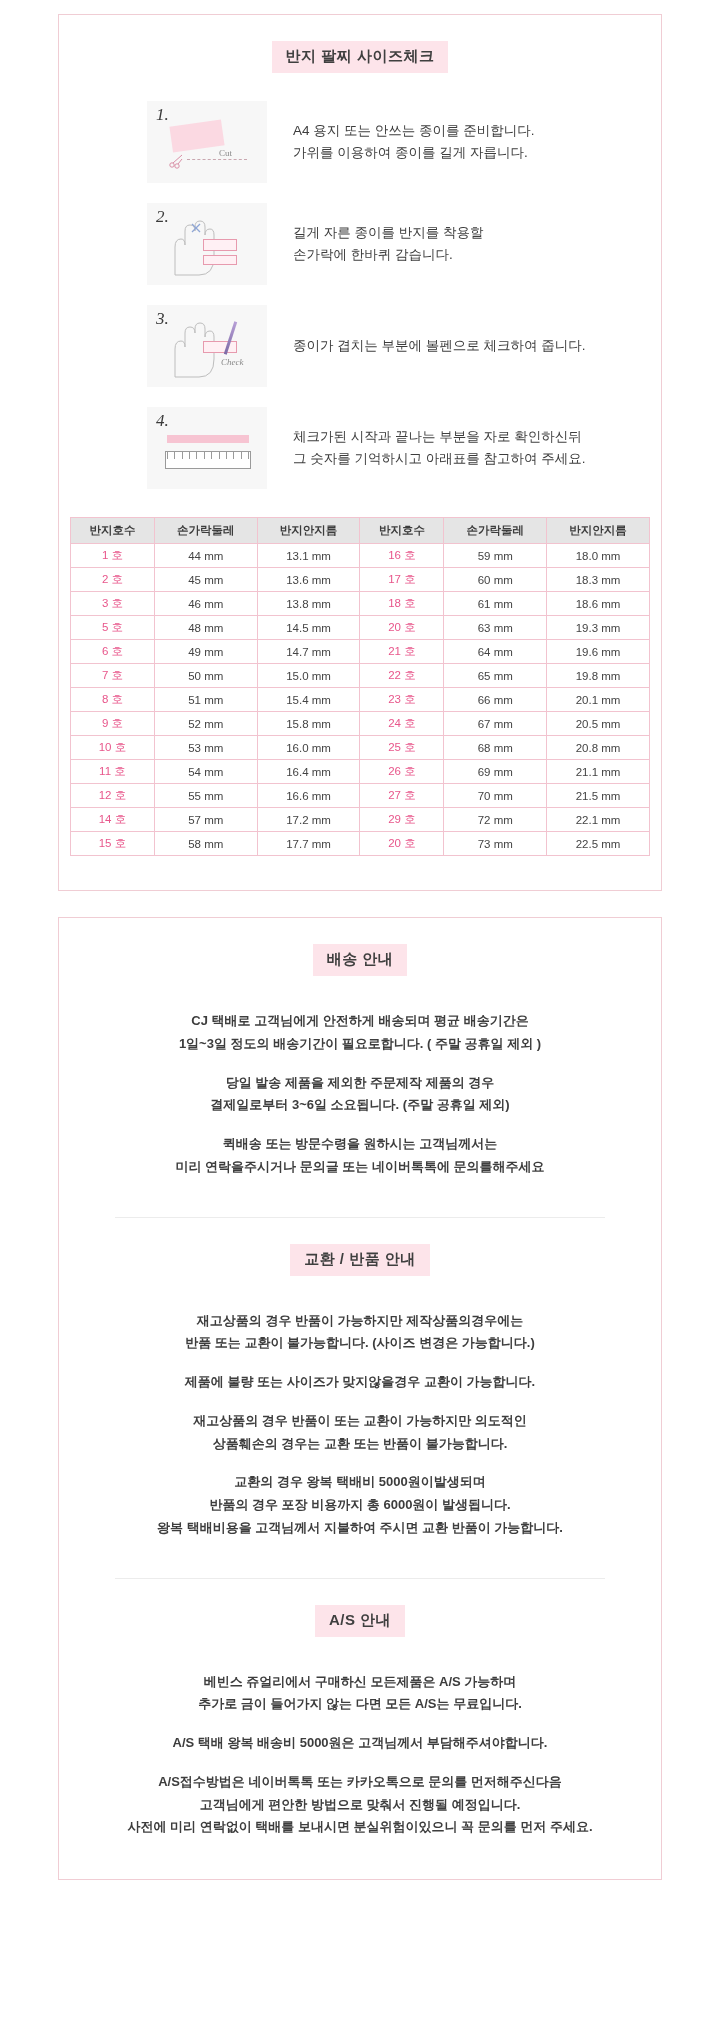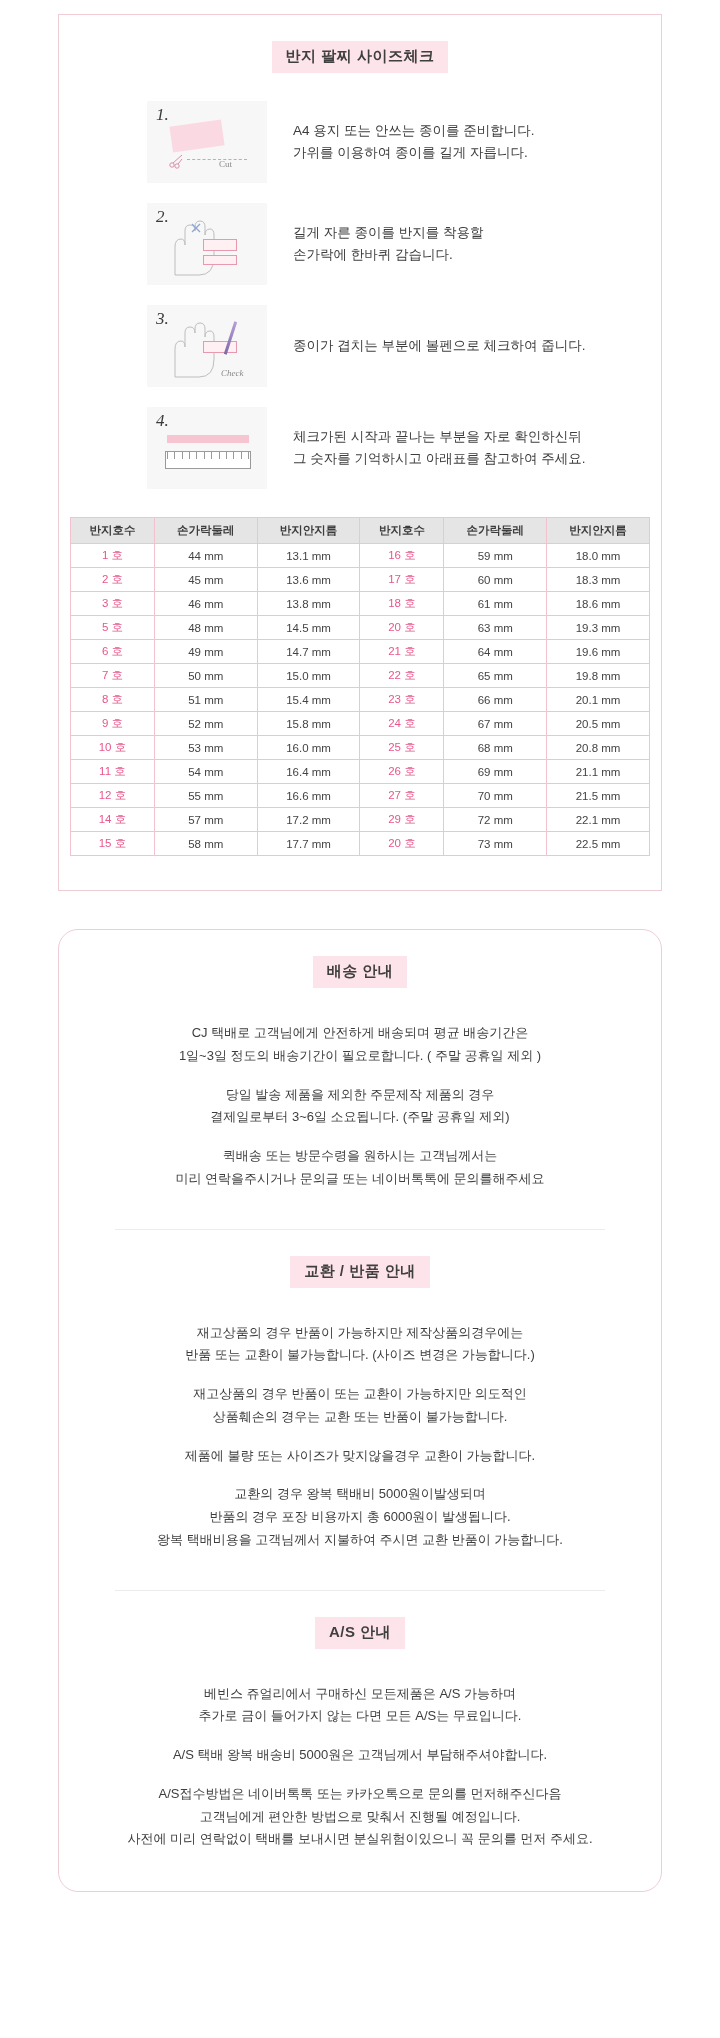--- a/index.html
+++ b/index.html
@@ -20,21 +20,21 @@
   }
 
   
   .panel {
     border: 1px solid #f0cdd4;
     margin: 14px 14px 0 14px;
     background: #ffffff;
     position: relative;
   }
   .panel.first { margin-top: 14px; }
-  .panel.second { margin-top: 38px; margin-bottom: 22px; border-radius: 20px; }
+  .panel.second { margin-top: 26px; margin-bottom: 22px; }
 
   
   .title-badge {
     display: inline-block;
     background: #fde4ea;
     color: #3f3f3f;
     font-size: 15px;
     font-weight: bold;
     letter-spacing: 0.5px;
     padding: 6px 14px 7px 14px;
@@ -103,21 +103,21 @@
     position: absolute;
     left: 40px;
     top: 58px;
     width: 60px;
     height: 1px;
     border-top: 1px dashed #c9a7b0;
   }
   .ill-cut-label {
     position: absolute;
     left: 72px;
-    top: 58px;
+    top: 47px;
     font-family: "Liberation Serif", serif;
     font-size: 9px;
     color: #8a8a8a;
   }
   .hand {
     position: absolute;
     left: 18px;
     top: 14px;
     width: 56px;
     height: 62px;
@@ -145,21 +145,21 @@
     left: 82px;
     top: 16px;
     width: 3px;
     height: 34px;
     background: linear-gradient(#b79fd6,#7d6aa5);
     transform: rotate(18deg);
   }
   .check-label {
     position: absolute;
     left: 74px;
-    top: 63px;
+    top: 52px;
     font-family: "Liberation Serif", serif;
     font-style: italic;
     font-size: 9px;
     color: #8a8a8a;
   }
   .ruler {
     position: absolute;
     left: 18px;
     top: 44px;
     width: 86px;
@@ -218,20 +218,21 @@
     color: #444444;
   }
   table.size td.hosu {
     color: #e8568b;
   }
 
   
   .info-block {
     padding: 0 40px;
     text-align: center;
+    font-weight: bold;
   }
   .info-block p {
     font-size: 13px;
     line-height: 1.75;
     color: #3d3d3d;
     margin: 0 0 16px 0;
     white-space: pre-line;
   }
   .info-block p:last-child { margin-bottom: 0; }
   .divider {
@@ -467,23 +468,23 @@
     </div>
 
     <hr class="divider">
 
     <div class="title-wrap">
       <span class="title-badge">교환 / 반품 안내</span>
     </div>
     <div class="info-block sec-pad-top sec-pad-bot">
       <p>재고상품의 경우 반품이 가능하지만 제작상품의경우에는
 반품 또는 교환이 불가능합니다. (사이즈 변경은 가능합니다.)</p>
+      <p>제품에 불량 또는 사이즈가 맞지않을경우 교환이 가능합니다.</p>
       <p>재고상품의 경우 반품이 또는 교환이 가능하지만 의도적인
 상품훼손의 경우는 교환 또는 반품이 불가능합니다.</p>
-      <p>제품에 불량 또는 사이즈가 맞지않을경우 교환이 가능합니다.</p>
       <p>교환의 경우 왕복 택배비 5000원이발생되며
 반품의 경우 포장 비용까지 총 6000원이 발생됩니다.
 왕복 택배비용을 고객님께서 지불하여 주시면 교환 반품이 가능합니다.</p>
     </div>
 
     <hr class="divider">
 
     <div class="title-wrap">
       <span class="title-badge">A/S 안내</span>
     </div>

